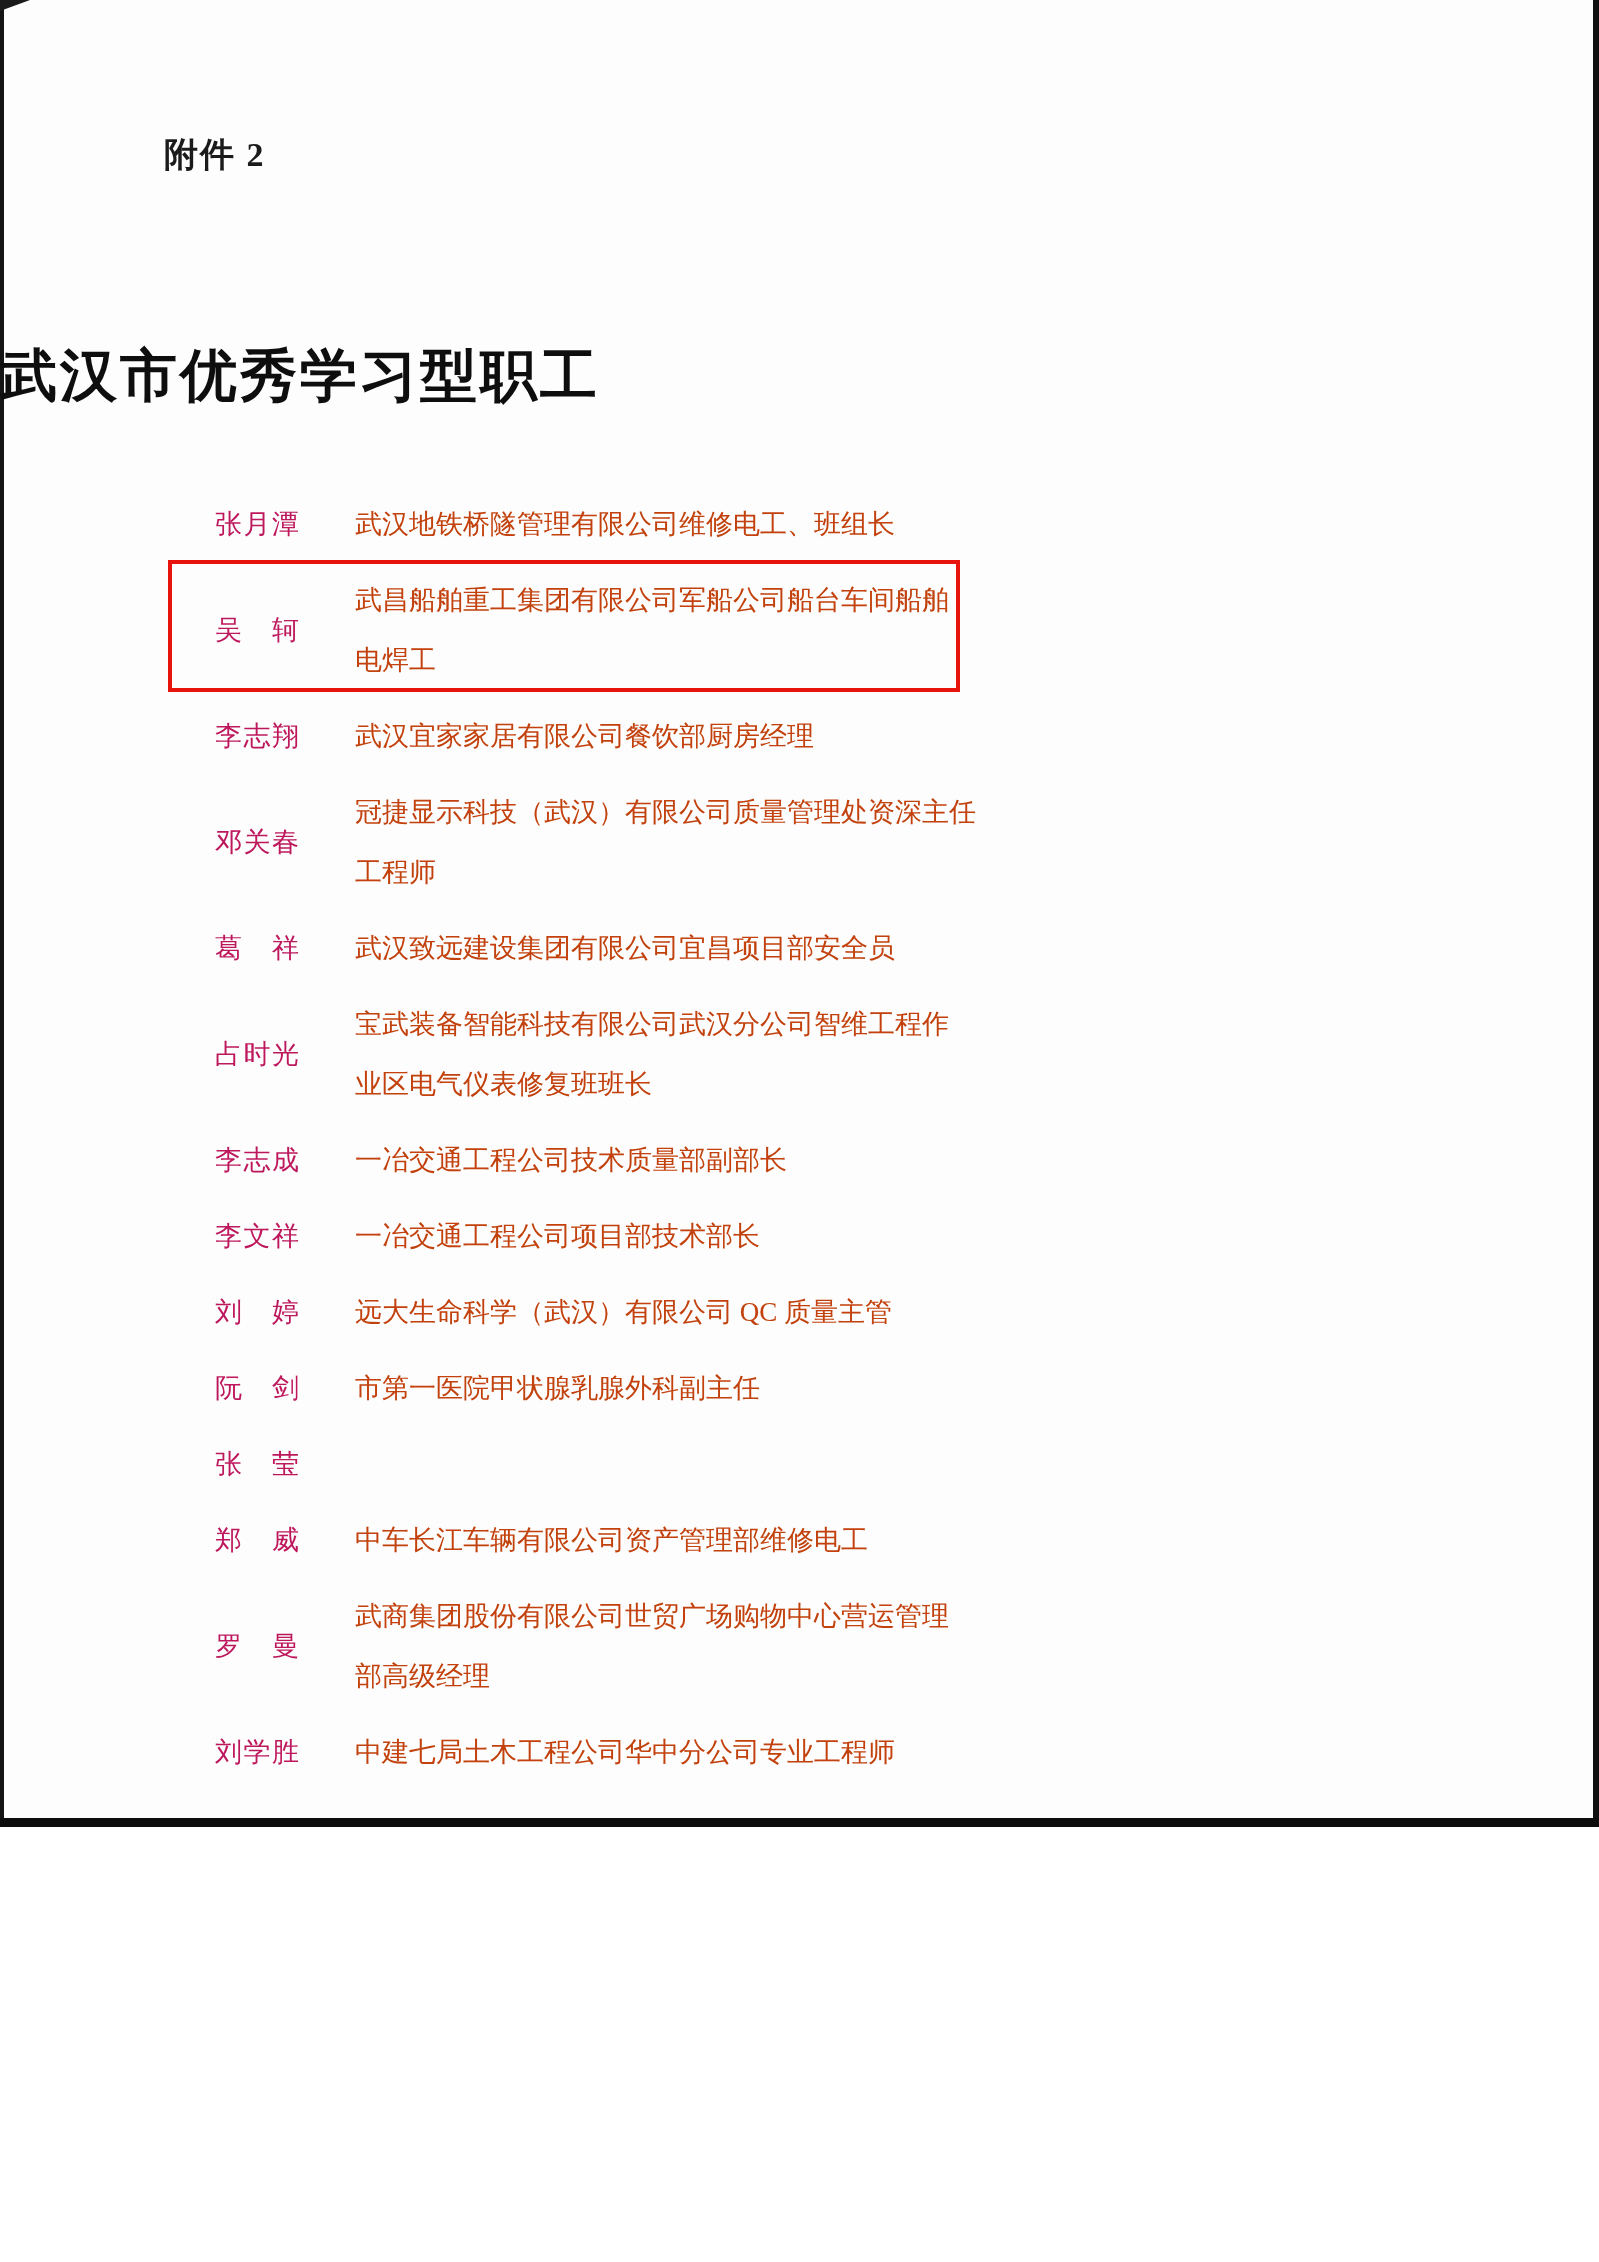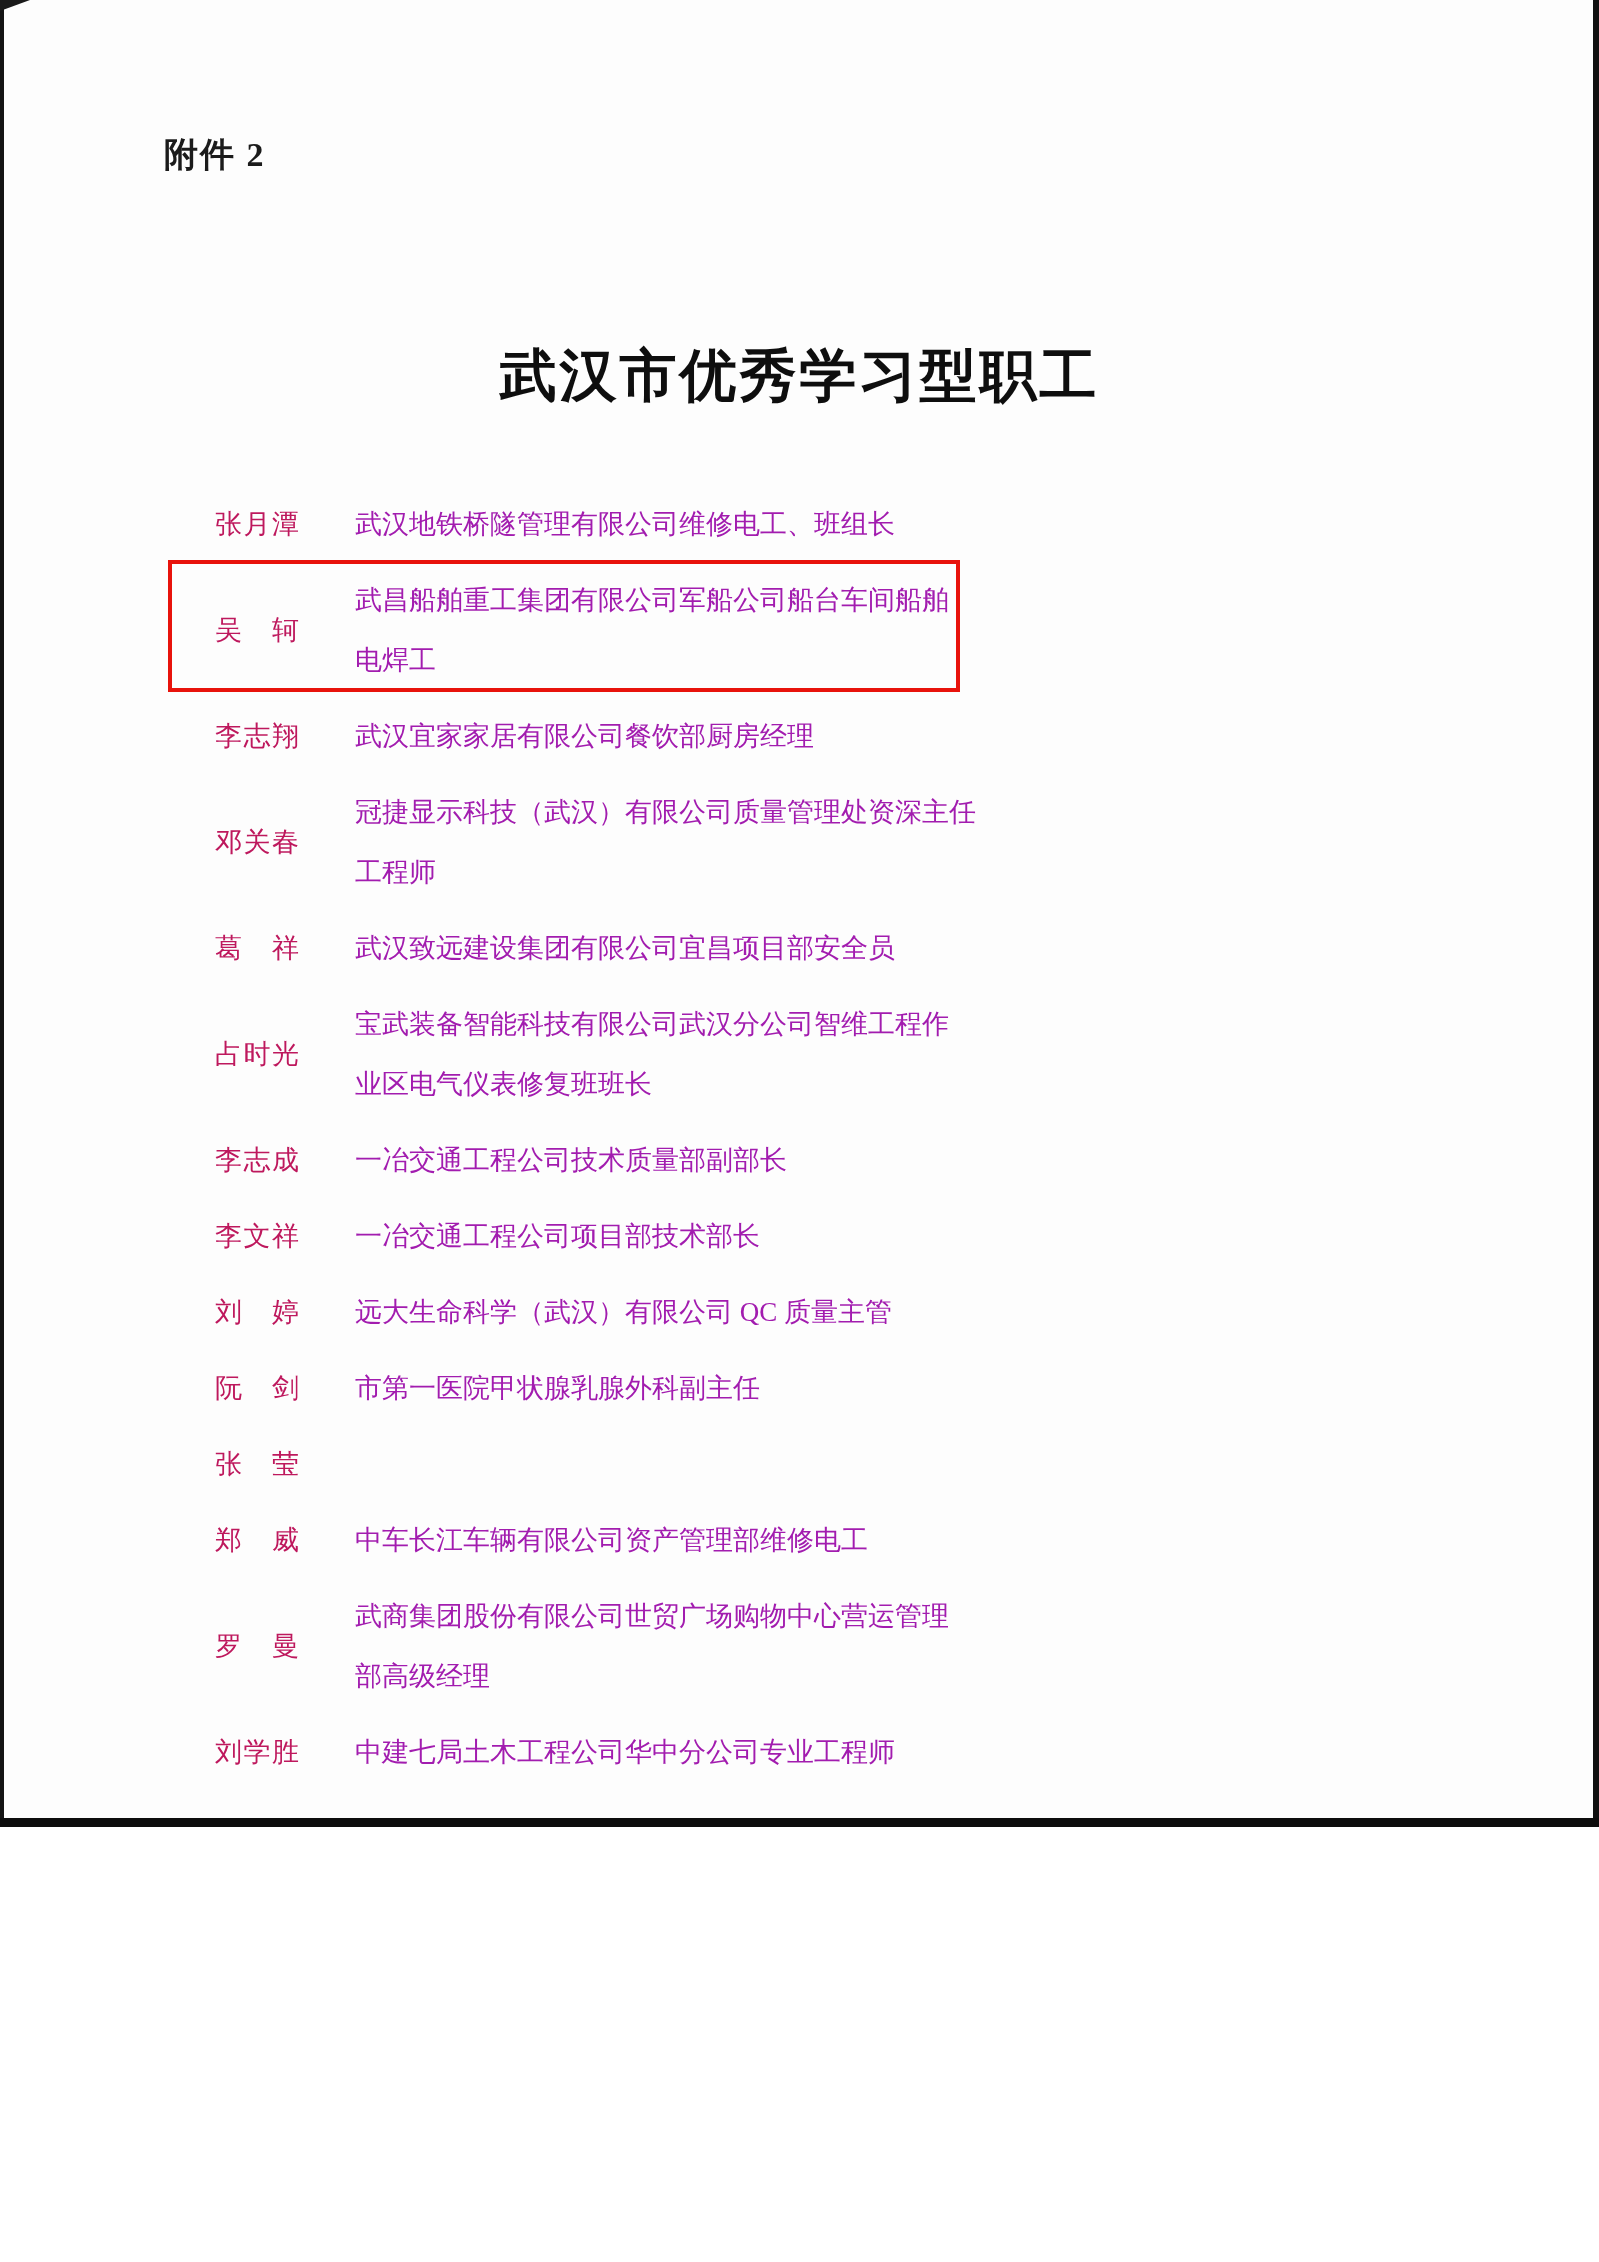--- a/index.html
+++ b/index.html
@@ -30,21 +30,20 @@
     left: 164px; top: 132px;
     font-size: 34px;
     font-weight: 700;
     color: #1b1b1b;
     letter-spacing: 2px;
   }
   .doc-title {
     position: absolute;
     left: 0; right: 0;
     top: 338px;
-    text-align: center;
     font-size: 57px;
     font-weight: 700;
     color: #0e0e0e;
     letter-spacing: 3px;
   }
   .awardee-list {
     position: absolute;
     left: 215px;
     top: 494px;
     width: 1180px;
@@ -62,21 +61,21 @@
     color: #be185d;
     text-align: justify;
     text-align-last: justify;
     line-height: 60px;
     align-self: center;
   }
   .desc-cell {
     margin-left: 56px;
     width: 720px;
     font-size: 27px;
-    color: #a21caf;
+    color: #c2410c;
     line-height: 60px;
     white-space: pre-wrap;
   }
   .highlight-box {
     position: absolute;
     left: -47px;
     top: -10px;
     width: 792px;
     height: 132px;
     border: 4px solid #e8130c;

